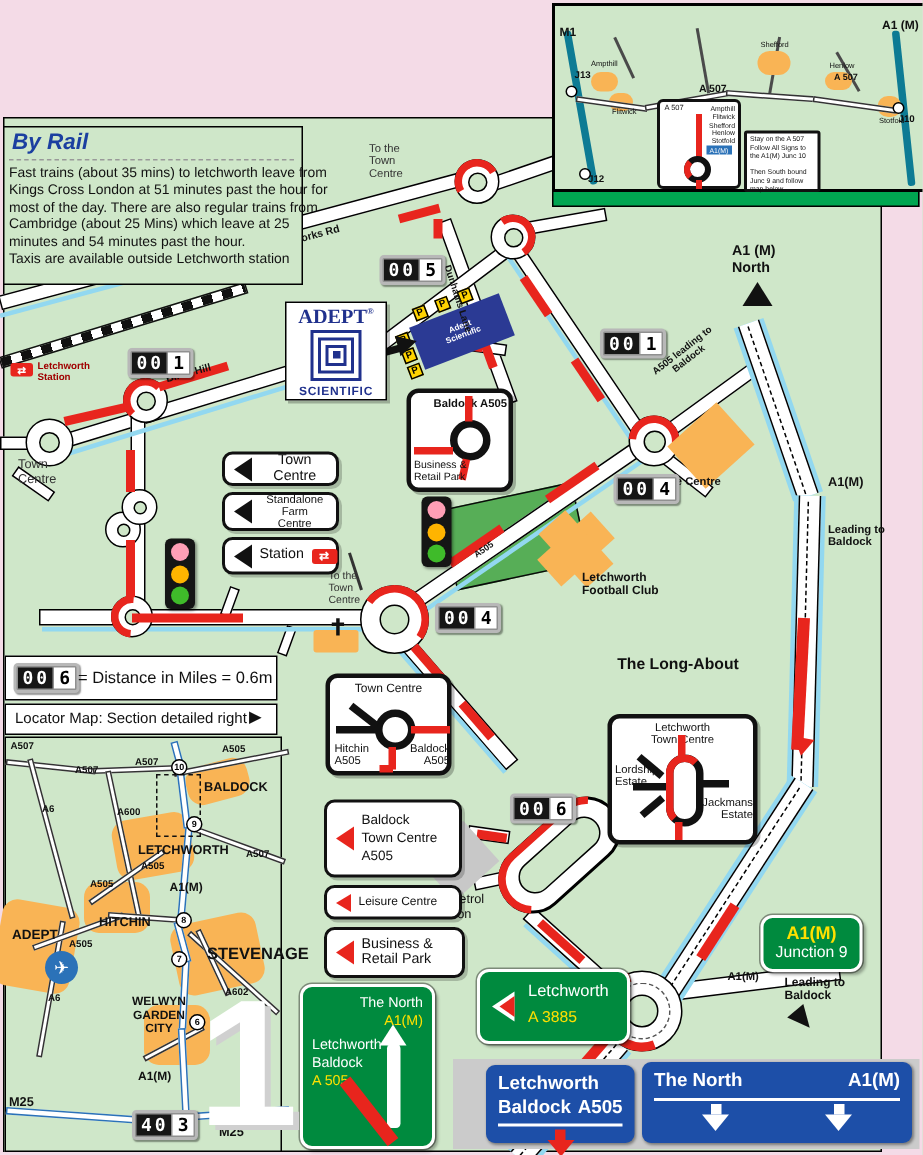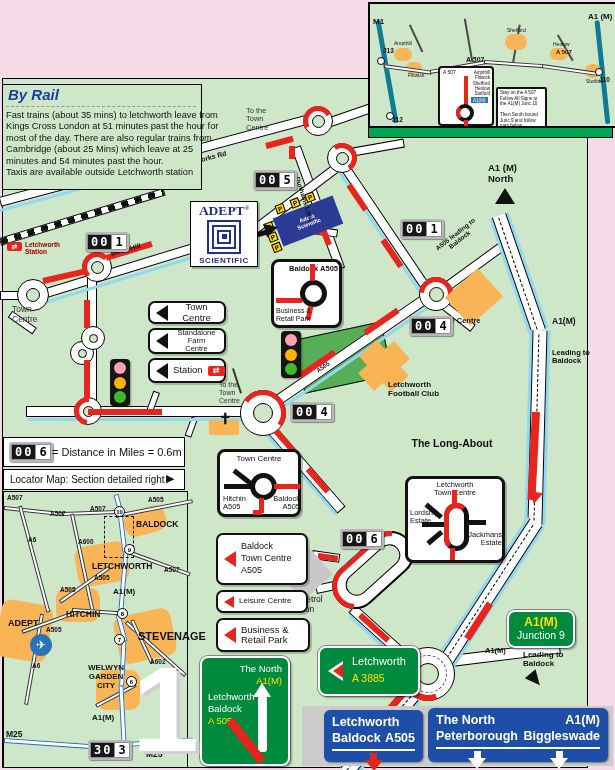--- a/index.html
+++ b/index.html
@@ -231,21 +231,21 @@
     <i style="background:#3fbb2a"></i>
   </div>
 
 <div class="br" style="left:7px;top:242px;width:15px;height:9px;font-size:7px">
     <span>⇄</span>
   </div>
 <div class="lbl b" style="left:25px;top:241px;font-size:6.5px;color:#a00000">Letchworth
 Station</div>
 <div class="lbl" style="left:12px;top:305px;font-size:8.5px;color:#333">Town
 Centre</div>
-<div class="lbl" style="left:246px;top:107px;font-size:7.5px;color:#333">To the
+<div class="lbl" style="left:246px;top:95px;font-size:7.5px;color:#333">To the
 Town
 Centre</div>
 <div class="lbl" style="left:219px;top:381px;font-size:7px;color:#333">To the
 Town
 Centre</div>
 <div class="lbl b" style="left:194px;top:158px;font-size:7px;transform:rotate(-15deg);transform-origin:0 0;white-space:nowrap">Works Rd</div>
 <div class="lbl b" style="left:110px;top:250px;font-size:7px;transform:rotate(-15deg);transform-origin:0 0;white-space:nowrap">Birds Hill</div>
 <div class="lbl b" style="left:301px;top:176px;font-size:6.5px;transform:rotate(72deg);transform-origin:0 0;white-space:nowrap">Dunhams Lane</div>
 <div class="lbl b" style="left:316px;top:364px;font-size:6px;transform:rotate(-34deg);white-space:nowrap">A505</div>
 <div class="lbl b c" style="left:434px;top:246px;font-size:6.5px;transform:rotate(-38deg);transform-origin:0 0">A505 leading to
@@ -470,21 +470,21 @@
  <div class="lbl b" style="left:28px;top:170px;font-size:6.5px">A6</div>
  <div class="lbl b" style="left:74px;top:46px;font-size:6.5px">A600</div>
  <div class="lbl b" style="left:146px;top:166px;font-size:6.5px">A602</div>
  <div class="lbl b" style="left:2px;top:238px;font-size:8.5px">M25</div>
  <div class="lbl b" style="left:142px;top:258px;font-size:8.5px">M25</div>
  <div class="a" style="left:26px;top:142px;width:22px;height:22px;border-radius:50%;background:#2b72b8;display:flex;align-items:center;justify-content:center;color:#fff;font-size:12px">
       <span>✈</span>
     </div>
  <div class="lbl b" style="left:128px;top:168px;font-size:120px;line-height:.82;color:#fff;text-shadow:4px 3px 0 #d0d0d0">1</div>
  <div class="mark" style="left:84px;top:248px">
-      <span class="dk">30</span>
+      <span class="dk">40</span>
       <span class="lt">3</span>
     </div>
 </div>
 
 <div class="a" style="left:368px;top:126px;width:245px;height:12px;background:#00a651;border:1px solid #000"></div>
 <div class="a g" style="left:368px;top:2px;width:294px;height:126px;border-width:2px">
  <div class="teal" style="left:8px;top:14px;width:104px;transform:rotate(80deg)"></div>
  <div class="teal" style="left:227px;top:14px;width:104px;transform:rotate(84deg)"></div>
  <div class="mr" style="left:40px;top:20px;width:30px;transform:rotate(65deg)"></div>
  <div class="mr" style="left:95px;top:14px;width:44px;transform:rotate(80deg)"></div>
@@ -554,24 +554,20 @@
         <i></i>
         <u></u>
       </span>
     </div>
 </div>
 <div class="bsign" style="left:428px;top:708px;width:180px;height:54px">
  <div class="brow">
       <span>The North</span>
       <span>A1(M)</span>
     </div>
- <div class="brow">
-      <span>Peterborough</span>
-      <span>Biggleswade</span>
-    </div>
  <div class="bdiv"></div>
  <div style="display:flex;justify-content:space-around">
       <span class="varr">
         <i></i>
         <u></u>
       </span>
       <span class="varr">
         <i></i>
         <u></u>
       </span>

